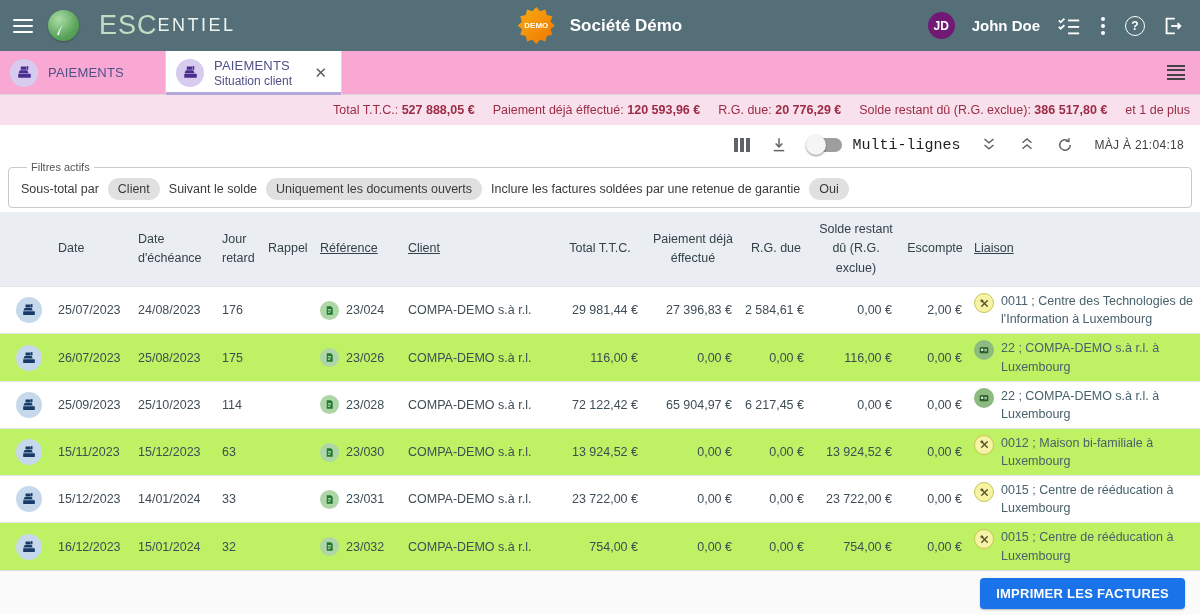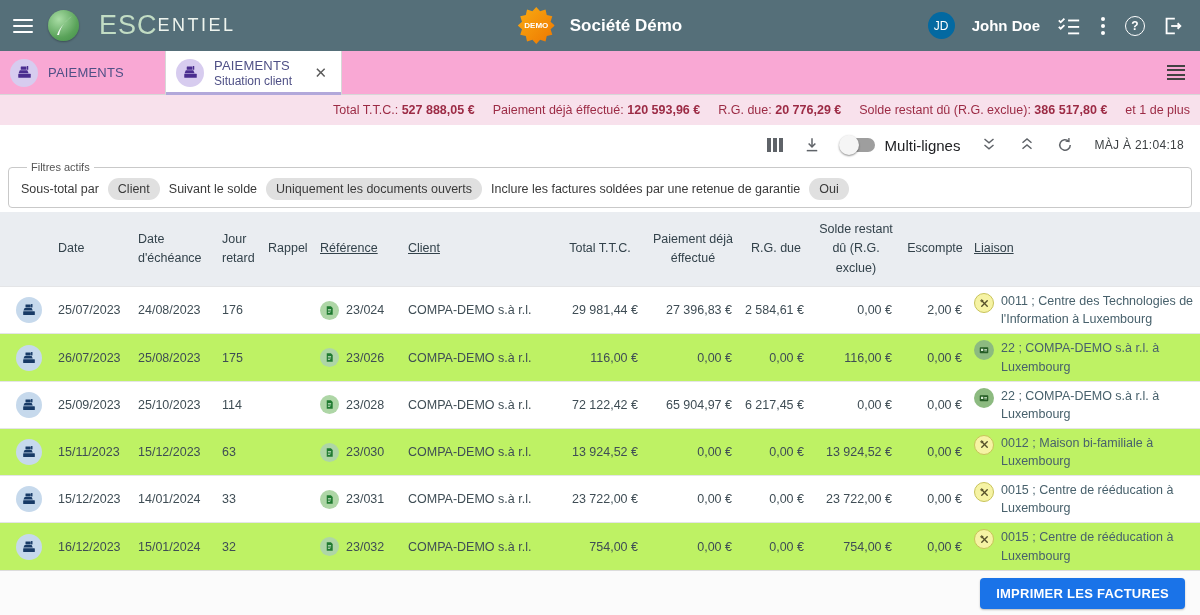--- a/index.html
+++ b/index.html
@@ -16,21 +16,21 @@
   .logo-swoosh { position:absolute; inset:0; }
   .brand { margin-left:20px; display:flex; align-items:center; }
   .brand-main { font-size:27px; color:#c2ddc4; letter-spacing:1px; font-weight:400; }
   .brand-tail { font-size:18px; color:#eef4ee; letter-spacing:2.5px; font-weight:400; }
   .header-center { position:absolute; left:50%; transform:translateX(-50%); display:flex; align-items:center; gap:15px; }
   .demo-badge { width:37px; height:37px; display:flex; align-items:center; justify-content:center;
     background:linear-gradient(135deg,#f9ac12,#ee7600); color:#fff; font-size:8px; font-weight:bold;
     clip-path:polygon(100% 50%,88.6% 60.4%,93.3% 75%,78.3% 78.3%,75% 93.3%,60.4% 88.6%,50% 100%,39.6% 88.6%,25% 93.3%,21.7% 78.3%,6.7% 75%,11.4% 60.4%,0% 50%,11.4% 39.6%,6.7% 25%,21.7% 21.7%,25% 6.7%,39.6% 11.4%,50% 0%,60.4% 11.4%,75% 6.7%,78.3% 21.7%,93.3% 25%,88.6% 39.6%); }
   .company-name { font-size:17px; font-weight:bold; color:#fff; }
   .header-right { margin-left:auto; display:flex; align-items:center; gap:17px; margin-right:16px; }
-  .avatar { width:27px; height:27px; border-radius:50%; background:#0369a1; color:#fff; font-size:12px; font-weight:normal;
+  .avatar { width:27px; height:27px; border-radius:50%; background:#701a75; color:#fff; font-size:12px; font-weight:bold;
     display:flex; align-items:center; justify-content:center; }
   .user-name { font-size:15px; font-weight:bold; }
   .hicon { display:flex; align-items:center; cursor:pointer; }
   .kebab { display:flex; flex-direction:column; gap:3px; padding:0 3px; }
   .kebab span { width:4px; height:4px; border-radius:50%; background:#fff; }
   .help-circle { width:20px; height:20px; border:1.7px solid #fff; border-radius:50%; display:flex; align-items:center; justify-content:center; font-size:12px; font-weight:bold; }
 
   
   .tab-bar { height:44px; background:#f9a8d4; border-bottom:1px solid #d7d7d7; display:flex; align-items:stretch; }
   .tab { width:166px; display:flex; align-items:center; gap:10px; padding:0 10px; border-right:1px solid #d7d7d7; cursor:pointer; position:relative; }
@@ -53,21 +53,21 @@
   .summary-more { font-size:12.5px; }
 
   
   .grid-toolbar { height:36px; display:flex; align-items:center; justify-content:flex-end; gap:20px; padding:4px 16px 0; color:#5f6368; }
   .ticon { display:flex; align-items:center; cursor:pointer; color:#5f6368; }
   .cols-icon { display:flex; gap:2px; }
   .cols-icon span { width:4px; height:14px; background:#5f6368; }
   .switch-group { display:flex; align-items:center; gap:10px; }
   .switch { width:34px; height:14px; background:#9e9e9e; border-radius:7px; position:relative; cursor:pointer; }
   .switch .knob { position:absolute; left:-2px; top:-3px; width:20px; height:20px; border-radius:50%; background:#f5f5f5; box-shadow:0 1px 2px rgba(0,0,0,.45); }
-  .multiline-label { font-size:15px; color:#202124; }
+  .multiline-label { font-size:15px; color:#202124;font-family:Liberation Mono, monospace; }
   .maj-text { font-size:12px; color:#3c4043; letter-spacing:.3px; }
 
   
   .filters { margin:0 8px 4px; border:1px solid #c9c9c9; border-radius:4px; padding:5px 12px 7px; }
   .filters legend { font-size:11px; color:#555; padding:0 4px; margin-left:6px; }
   .filters-row { display:flex; align-items:center; gap:9px; font-size:12.5px; color:#3a3a3a; flex-wrap:nowrap; }
   .chip { background:#e0e0e0; border-radius:14px; padding:4px 10px; font-size:12.5px; color:#3a3a3a; white-space:nowrap; cursor:pointer; }
 
   
   table { width:100%; border-collapse:collapse; table-layout:fixed; font-size:12.5px; color:#3f4d55; }

